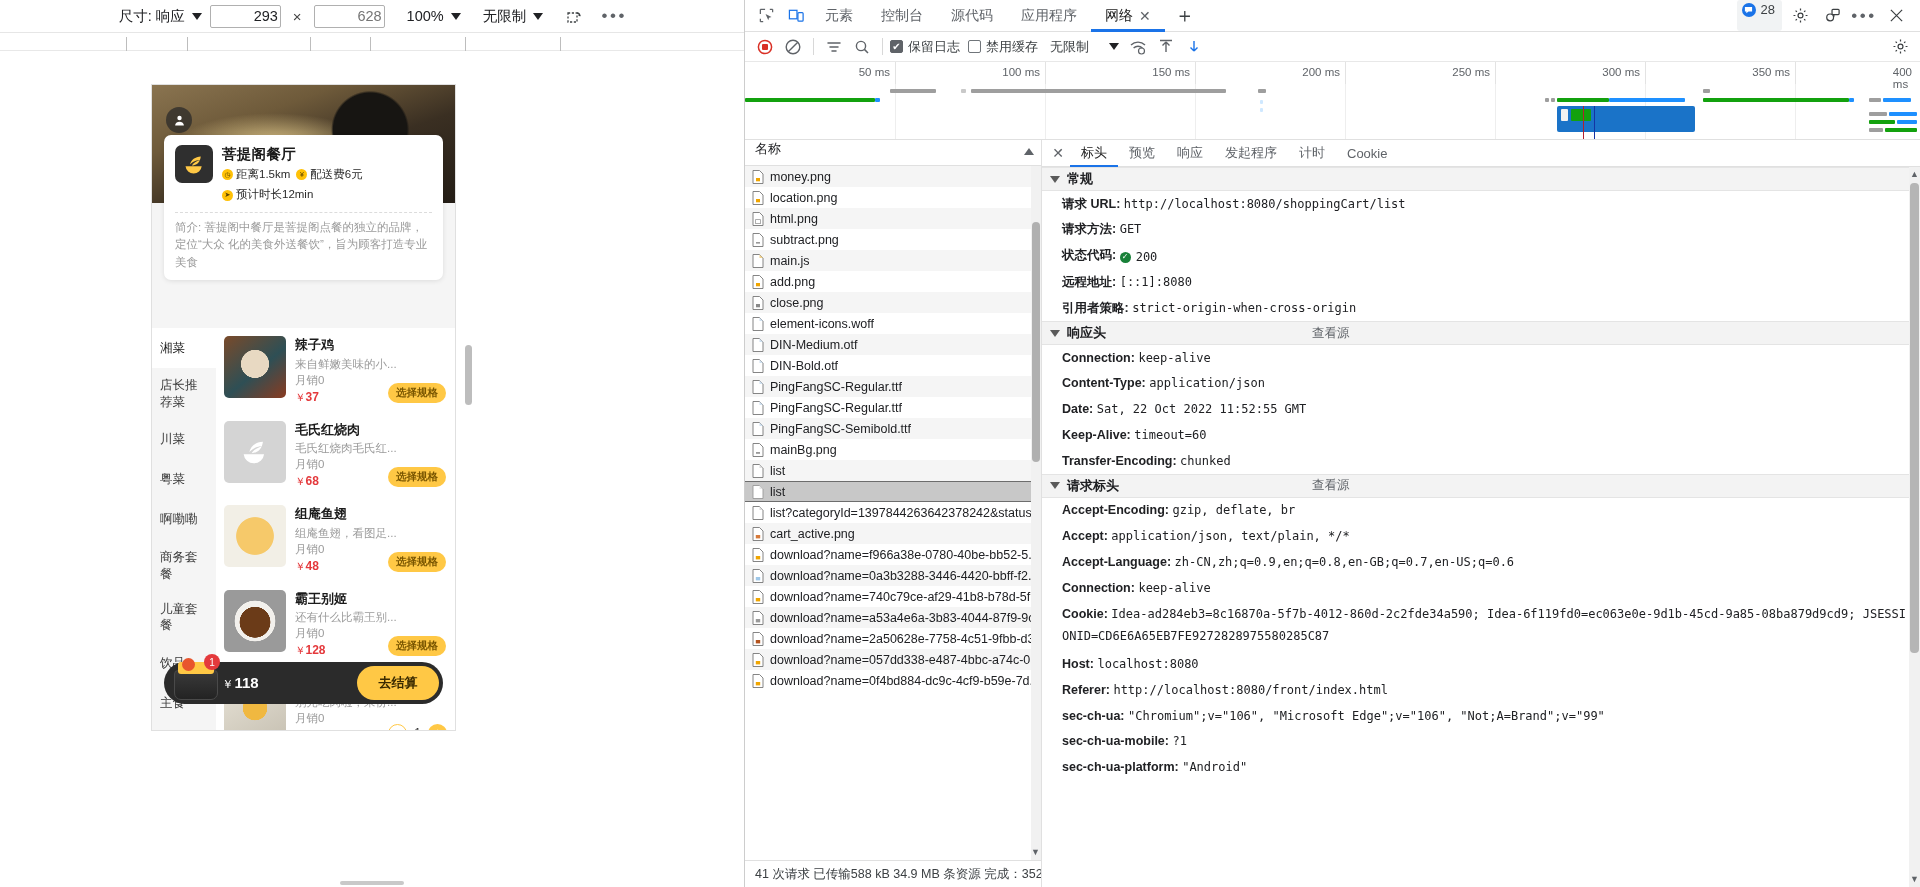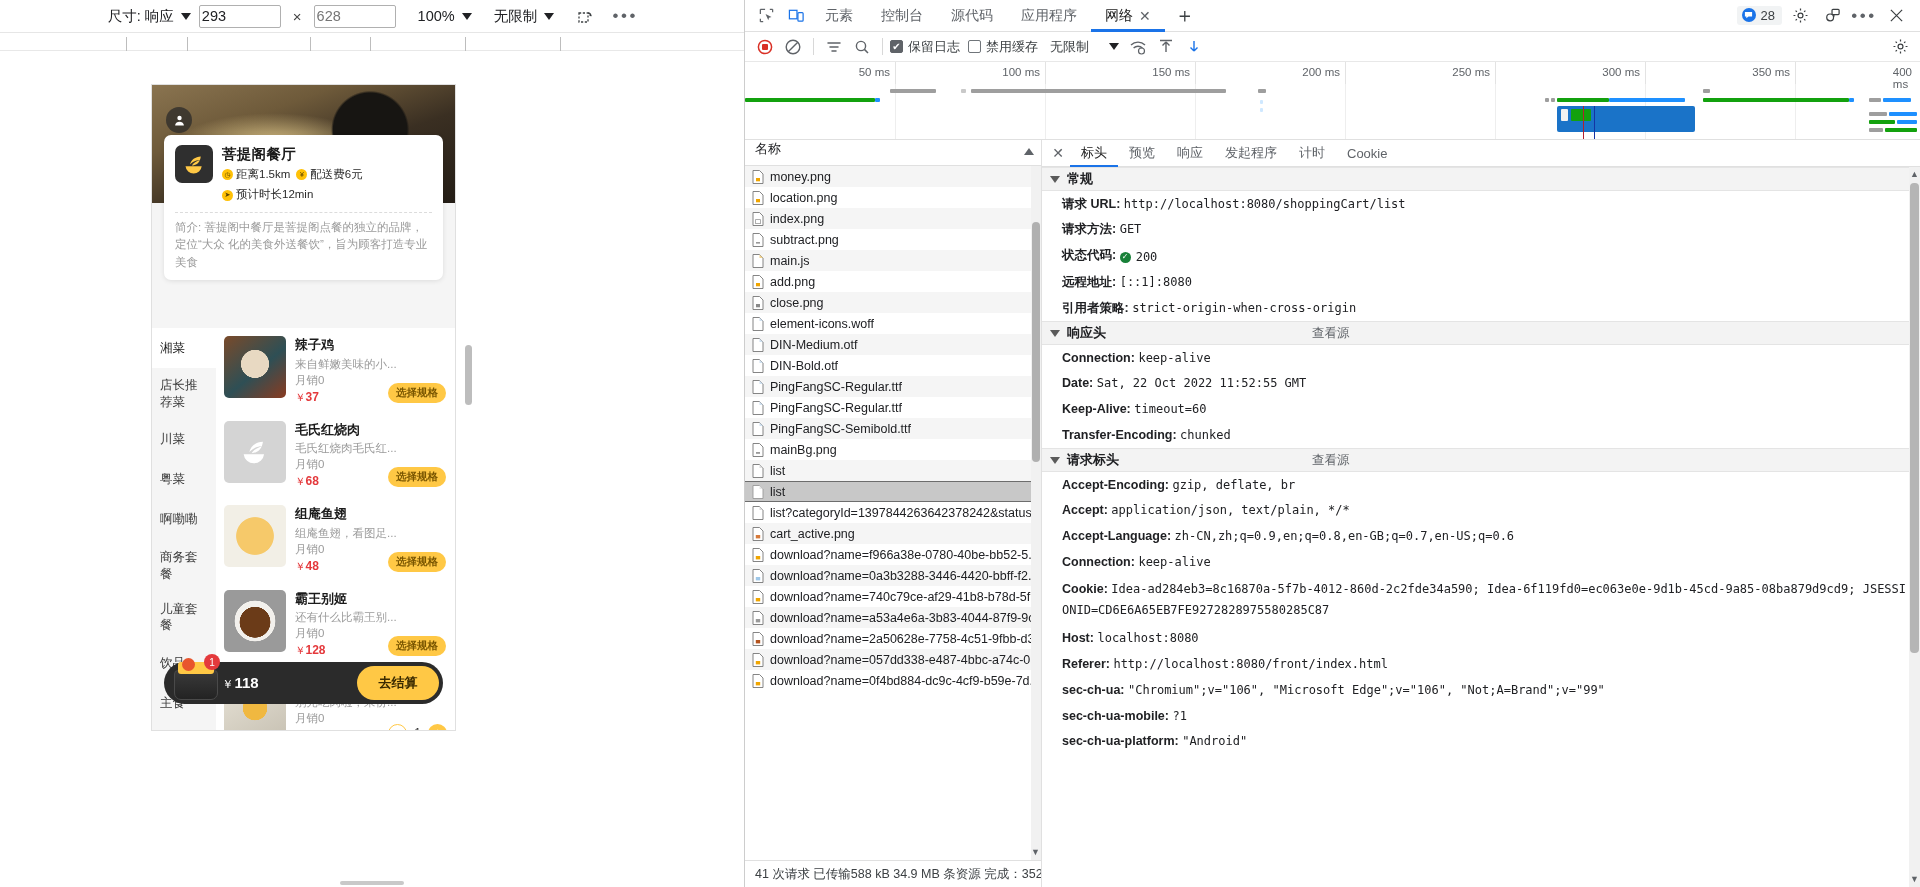--- a/index.html
+++ b/index.html
@@ -30,23 +30,23 @@
     background: #fff;
     border-bottom: 1px solid #e6e6e6;
     font-size: 14.5px;
     color: #202124;
     justify-content: center;
   }
   .dt-group { display: flex; align-items: center; gap: 5px; white-space: nowrap; }
   .dt-label { font-size: 14.5px; color: #202124; }
   .caret { width: 0; height: 0; border-left: 5px solid transparent; border-right: 5px solid transparent; border-top: 7px solid #202124; display:inline-block; margin-left:2px;}
   .dim-input {
-    width: 82px; height: 23px;
+    width: 71px; height: 23px;
     border: 1px solid #b0b0b0; border-radius: 2px;
-    font-size: 14.5px; text-align: left;
+    font-size: 14.5px; text-align: right;
     font-family: "Liberation Sans", sans-serif;
     color: #202124; background: #fff; outline: none;
     padding: 0 2px;
   }
   .dim-input.placeholder { color: #9a9a9a; }
   .times { font-size: 15px; color: #444; margin: 0 4px; }
   .tb-icon { width: 22px; height: 22px; display:flex; align-items:center; justify-content:center; cursor:pointer; color:#444; }
   .dots { letter-spacing: 2.5px; font-size: 17px; color: #5f6368; }
 
   .device-scroll {
@@ -221,22 +221,22 @@
     font-size: 14px; color: #5f6368; cursor: pointer; position: relative;
   }
   .tab.active { color: #1a1a1a; }
   .tab.active::after {
     content:""; position:absolute; left:0; right:0; bottom:-1px; height: 3px; background:#1a73e8;
   }
   .tab .close { font-size: 14px; color:#5f6368; }
   .tab-plus { display:flex; align-items:center; padding: 0 10px; font-size: 20px; color:#3c4043; cursor:pointer;}
   .tabbar-right { margin-left:auto; display:flex; align-items:center; gap: 4px; padding-right: 10px;}
   .issues-badge {
-    display:flex; align-items:flex-start; gap:5px;
-    background:#f1f3f4; border-radius:3px; padding: 2px 7px 2px 5px;
+    display:flex; align-items:flex-end; gap:5px;
+    background:#f1f3f4; border-radius:3px; padding: 2px 7px 14px 5px;
     font-size: 13px; color:#3c4043;
   }
   .issue-dot { width: 14px; height: 14px; border-radius: 50%; background:#1a73e8; display:flex;align-items:center;justify-content:center;}
   .ic-btn { width: 28px; height: 24px; display:flex; align-items:center; justify-content:center; cursor:pointer; color:#5f6368;}
 
   .net-toolbar {
     height: 30px; min-height: 30px; display:flex; align-items:center; gap: 2px;
     padding: 0 7px; border-bottom: 1px solid #e8e8e8; background:#fff;
     font-size: 13px; color: #3c4043;
   }
@@ -747,21 +747,21 @@
               </span>
             <span>location.png</span>
           </div>
           <div class="req-row odd">
             <span class="file-ic">
                 <svg width="12" height="14" viewBox="0 0 12 14">
                   <path d="M1 .5h6.5L11 4v9.5H1z" fill="#fff" stroke="#777" stroke-width=".9"></path>
                   <rect x="3.6" y="7.6" width="4.8" height="4" fill="none" stroke="#999" stroke-width=".8"></rect>
                 </svg>
               </span>
-            <span>index.png</span>
+            <span>html.png</span>
           </div>
           <div class="req-row">
             <span class="file-ic">
                 <svg width="12" height="14" viewBox="0 0 12 14">
                   <path d="M1 .5h6.5L11 4v9.5H1z" fill="#fff" stroke="#777" stroke-width=".9"></path>
                   <rect x="4" y="9" width="4" height="1.6" fill="#999"></rect>
                 </svg>
               </span>
             <span>subtract.png</span>
           </div>
@@ -1002,20 +1002,21 @@
               </span></div>
           <div class="kv"><span class="k">远程地址:</span> <span class="v">[::1]:8080</span></div>
           <div class="kv"><span class="k">引用者策略:</span> <span class="v">strict-origin-when-cross-origin</span></div>
 
           <div class="sec-head">
             <span class="tri"></span>
             <span>响应头</span>
             <span class="viewsrc">查看源</span>
           </div>
           <div class="kv"><span class="k">Connection:</span> <span class="v">keep-alive</span></div>
+          <div class="kv"><span class="k">Content-Type:</span> <span class="v">application/json</span></div>
           <div class="kv"><span class="k">Date:</span> <span class="v">Sat, 22 Oct 2022 11:52:55 GMT</span></div>
           <div class="kv"><span class="k">Keep-Alive:</span> <span class="v">timeout=60</span></div>
           <div class="kv"><span class="k">Transfer-Encoding:</span> <span class="v">chunked</span></div>
 
           <div class="sec-head">
             <span class="tri"></span>
             <span>请求标头</span>
             <span class="viewsrc">查看源</span>
           </div>
           <div class="kv"><span class="k">Accept-Encoding:</span> <span class="v">gzip, deflate, br</span></div>

